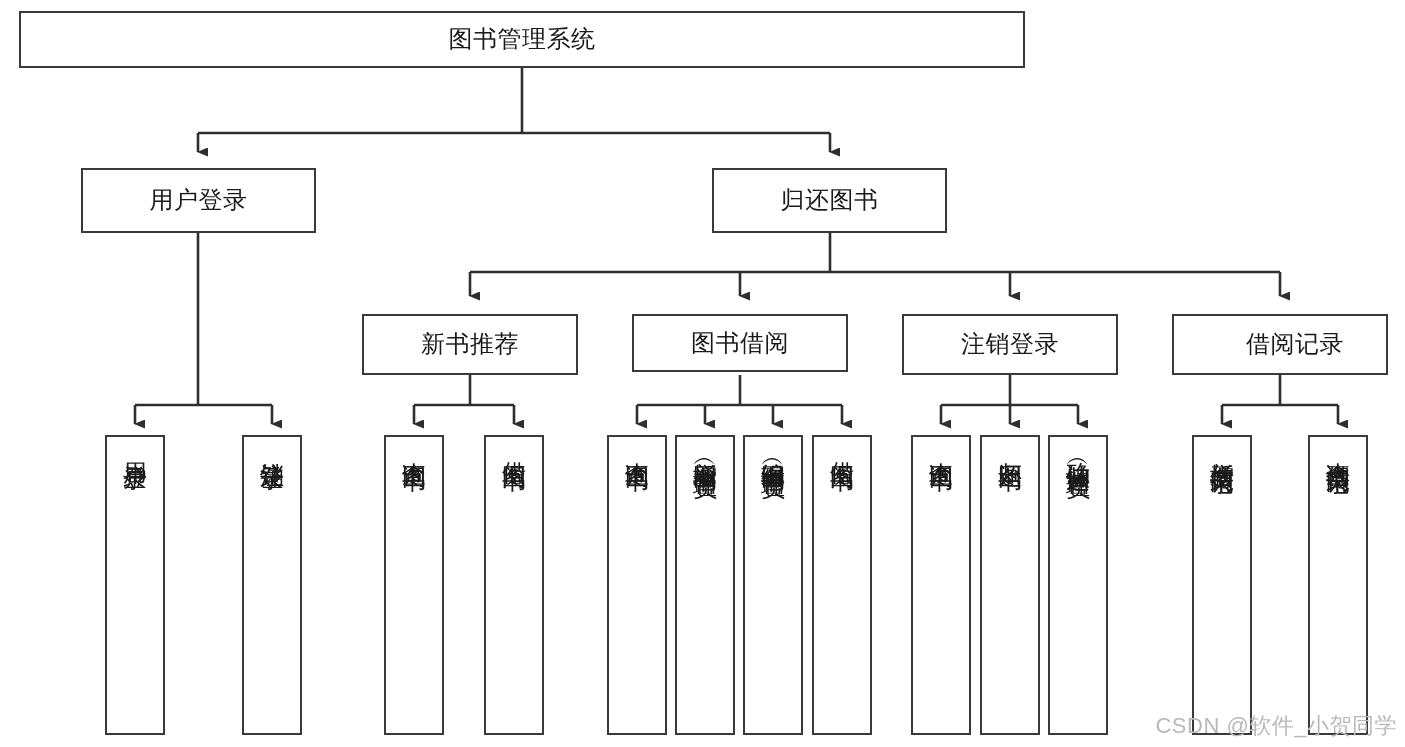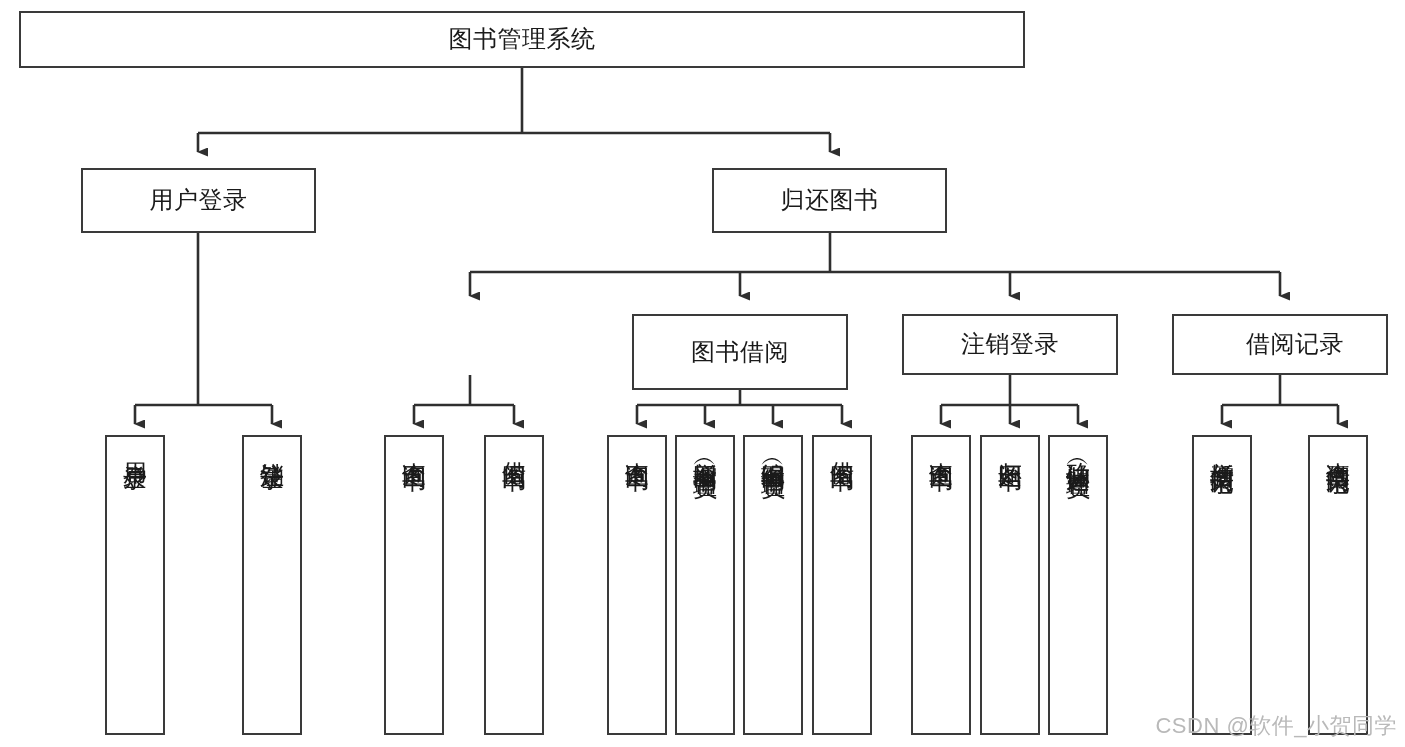--- a/index.html
+++ b/index.html
@@ -138,22 +138,25 @@
   </div>
 
   <div class="node-box horizontal" style="left:81px; top:168px; width:235px; height:65px;">
     <span class="node-label">用户登录</span>
   </div>
 
   <div class="node-box horizontal" style="left:712px; top:168px; width:235px; height:65px;">
     <span class="node-label">归还图书</span>
   </div>
 
-
-  <div class="node-box horizontal" style="left:632px; top:314px; width:216px; height:76px;">
+  <div class="node-box horizontal" style="left:362px; top:314px; width:216px; height:61px;">
+    <span class="node-label">新书推荐</span>
+  </div>
+
+  <div class="node-box horizontal" style="left:632px; top:314px; width:216px; height:58px;">
     <span class="node-label">图书借阅</span>
   </div>
 
   <div class="node-box horizontal" style="left:902px; top:314px; width:216px; height:61px;">
     <span class="node-label">注销登录</span>
   </div>
 
   <div class="node-box horizontal" style="left:1172px; top:314px; width:216px; height:61px;padding-left:30px;">
     <span class="node-label">借阅记录</span>
   </div>

